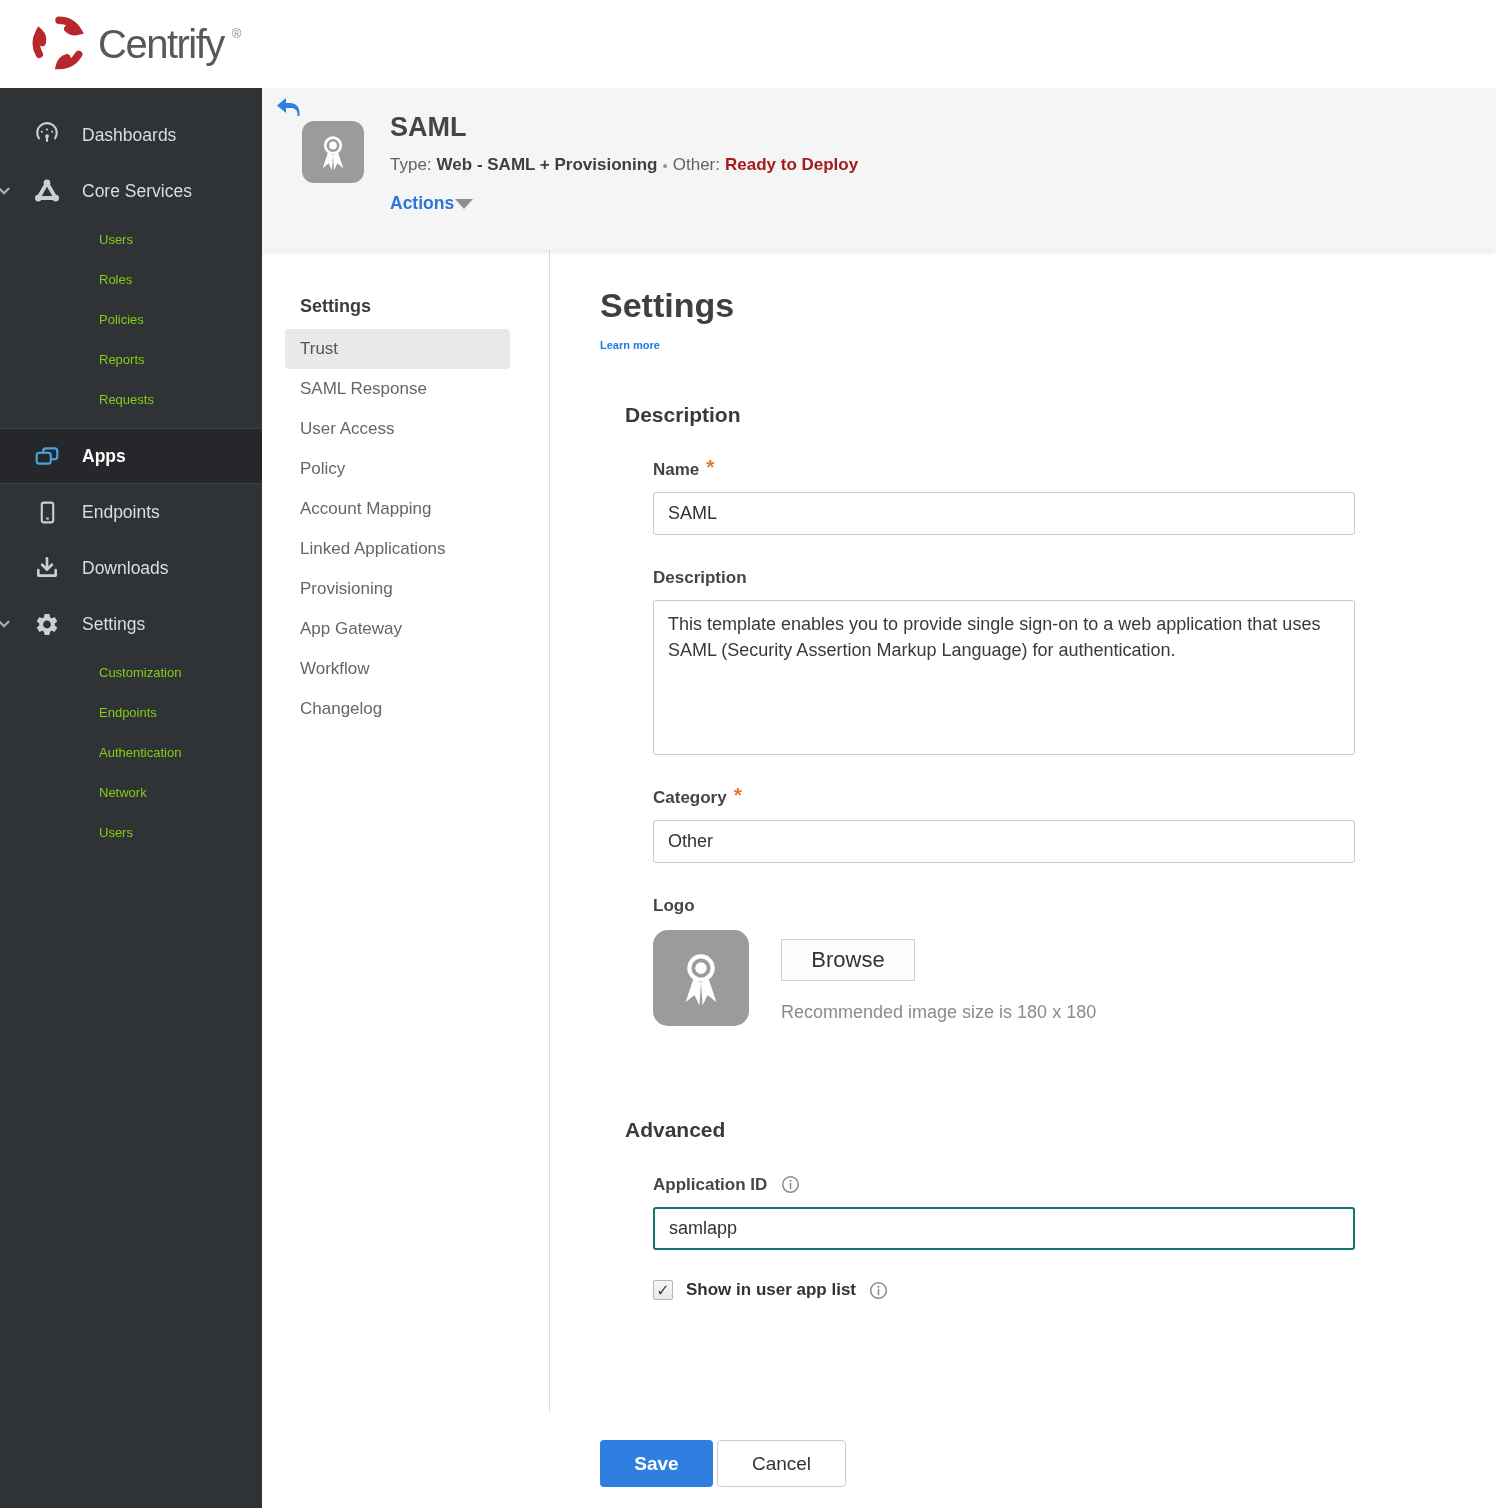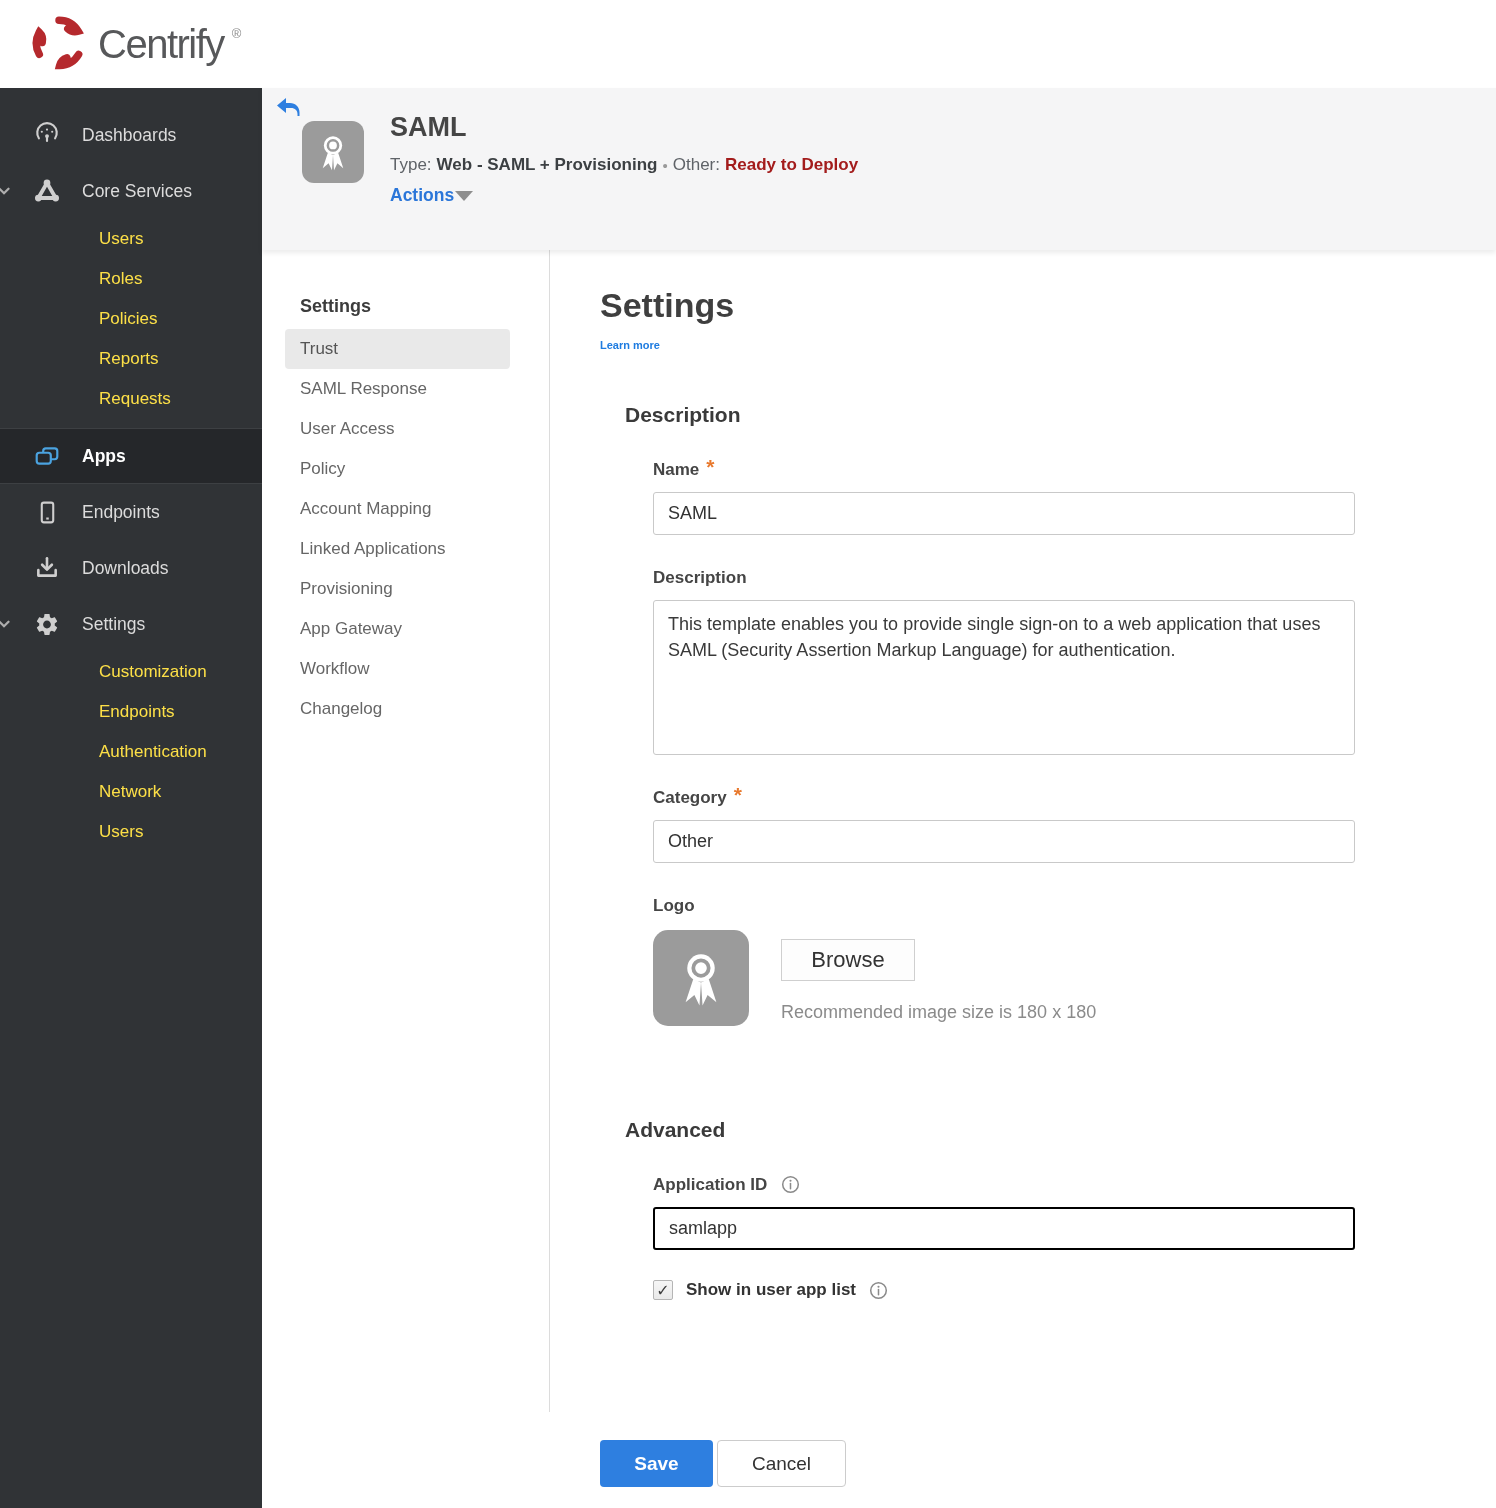--- a/index.html
+++ b/index.html
@@ -19,37 +19,37 @@
   .sidebar { width:262px; background:#303336; flex:none; position:relative; }
   .right-col { width:1234px; flex:none; display:flex; flex-direction:column; }
   
   .nav-row { display:flex; align-items:center; position:relative; color:#dcdcdc; font-size:17.5px; cursor:pointer; }
   .nav-row .nav-icon { position:absolute; left:34px; width:26px; height:26px; display:flex; align-items:center; justify-content:center; }
   .nav-row .nav-label { margin-left:82px; }
   .row-dashboards { height:46px; margin-top:24px; }
   .row-group { height:46px; margin-top:10px; }
   .group-chevron { position:absolute; left:-5px; width:18px; height:18px; color:#aeaeae; }
   .sub-list { margin:5px 0 0 0; }
-  .sub-row { height:40px; display:flex; align-items:center; color:#fde047; font-size:17px; cursor:pointer; }
+  .sub-row { height:40px; display:flex; align-items:center; color:#84cc16; font-size:13px; cursor:pointer; }
   .sub-row .nav-label { margin-left:99px; }
   .row-apps { height:56px; margin-top:9px; background:#25272a; border-top:1px solid #3d4043; border-bottom:1px solid #3d4043; }
   .row-apps .nav-label { font-weight:bold; color:#fff; }
   .row-top { height:56px; }
   .sub-list-settings { margin-top:0; }
   
   .page-header { height:162px; background:#f5f5f6; position:relative; box-shadow:0 3px 5px rgba(0,0,0,0.08); }
   .back-arrow { position:absolute; left:14px; top:9px; width:24px; height:22px; cursor:pointer; }
   .app-badge { position:absolute; left:40px; top:33px; width:62px; height:62px; background:#9b9b9b; border-radius:12px; display:flex; align-items:center; justify-content:center; }
   .hdr-text { position:absolute; left:128px; top:24px; }
   .hdr-title { font-size:27px; font-weight:bold; color:#454545; margin:0; }
   .hdr-meta { margin-top:12px; font-size:17px; color:#5f6368; display:flex; align-items:center; gap:5px; }
   .hdr-meta .bold-dark { font-weight:bold; color:#3c4043; }
   .hdr-meta .bullet { color:#9a9a9a; font-size:15px; }
   .hdr-meta .status-val { font-weight:bold; color:#a31c1c; }
-  .hdr-actions { margin-top:10px; display:flex; align-items:center; gap:1px; cursor:pointer; }
+  .hdr-actions { margin-top:18px; display:flex; align-items:center; gap:1px; cursor:pointer; }
   .hdr-actions .actions-label { color:#2b76d9; font-weight:bold; font-size:17.5px; }
   .caret-down { width:0; height:0; border-left:9px solid transparent; border-right:9px solid transparent; border-top:10px solid #8e8e8e; }
   
   .content { display:flex; min-height:1162px; }
   .subnav { width:288px; flex:none; border-right:1px solid #dcdcdc; padding:46px 0 0 23px; }
   .subnav-inner { width:225px; }
   .subnav-heading { font-size:18px; font-weight:bold; color:#3c3c3c; margin:0 0 12px 15px; }
   .subnav-item { height:40px; display:flex; align-items:center; padding-left:15px; font-size:17px; color:#666; border-radius:4px; cursor:pointer; }
   .subnav-item.selected { background:#e9e9e9; color:#555; }
   .main { padding:36px 0 0 50px; width:946px; }
@@ -62,21 +62,21 @@
   .req-star { color:#e8792e; font-weight:bold; font-size:21px; line-height:14px; }
   .text-input { display:block; width:702px; height:43px; border:1px solid #c9c9c9; border-radius:3px; margin-top:12px; padding:0 14px; font-size:18px; color:#333; font-family:inherit; background:#fff; }
   .textarea-input { display:block; width:702px; height:155px; border:1px solid #c9c9c9; border-radius:3px; margin-top:12px; padding:10px 14px; font-size:18px; line-height:1.45; color:#3a3a3a; font-family:inherit; resize:none; background:#fff; }
   .logo-row { display:flex; margin-top:14px; }
   .logo-box { width:96px; height:96px; background:#9b9b9b; border-radius:15px; flex:none; display:flex; align-items:center; justify-content:center; }
   .logo-right { margin-left:32px; }
   .browse-btn { width:134px; height:42px; background:#fdfdfd; border:1px solid #cfcfcf; border-radius:0; font-size:22px; color:#333; font-family:inherit; cursor:pointer; margin-top:9px; }
   .logo-hint { margin-top:21px; font-size:18px; color:#8b8b8b; }
   .advanced-heading { margin-top:92px; }
   .info-icon { width:19px; height:19px; margin-left:7px; cursor:pointer; flex:none; }
-  .appid-input { border:2px solid #000000; }
+  .appid-input { border:2px solid #0f766e; }
   .check-row { display:flex; align-items:center; margin-top:30px; gap:13px; }
   .checkbox { width:20px; height:20px; background:linear-gradient(#f6f6f6,#e9e9e9); border:1px solid #b5b5b5; border-radius:2px; display:flex; align-items:center; justify-content:center; font-size:16px; font-weight:bold; color:#3c3c3c; cursor:pointer; }
   .check-label { font-size:17px; font-weight:bold; color:#333; }
   .footer { margin:28px 0 0 338px; display:flex; gap:4px; }
   .save-btn { width:113px; height:47px; background:#2e7fe0; color:#fff; border:none; border-radius:4px; font-size:19px; font-weight:bold; font-family:inherit; cursor:pointer; }
   .cancel-btn { width:129px; height:47px; background:#fff; color:#333; border:1px solid #ccc; border-radius:4px; font-size:19px; font-family:inherit; cursor:pointer; }
 </style>
 </head>
 <body>
 

